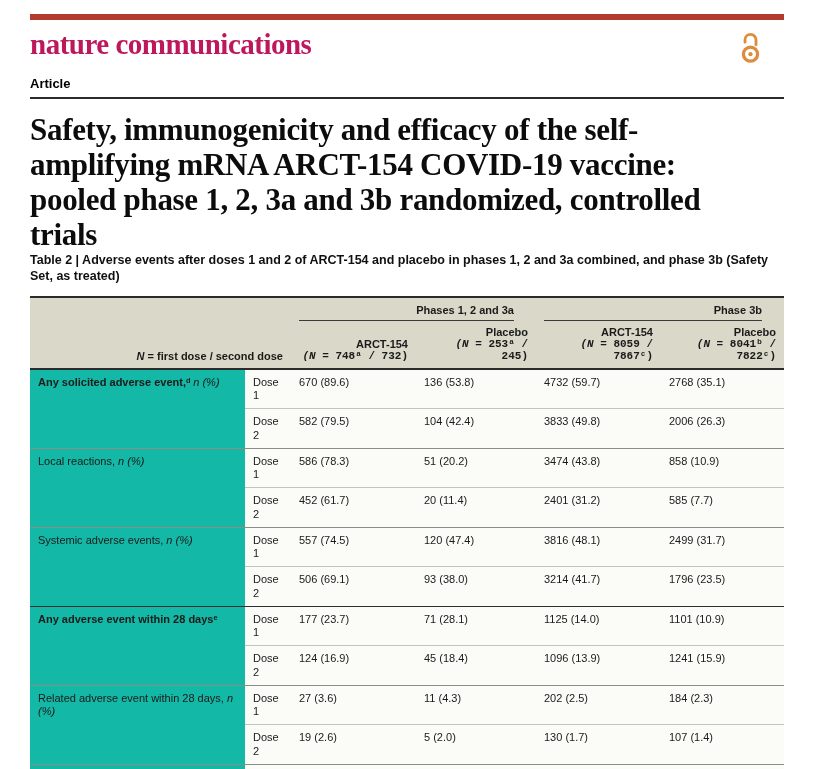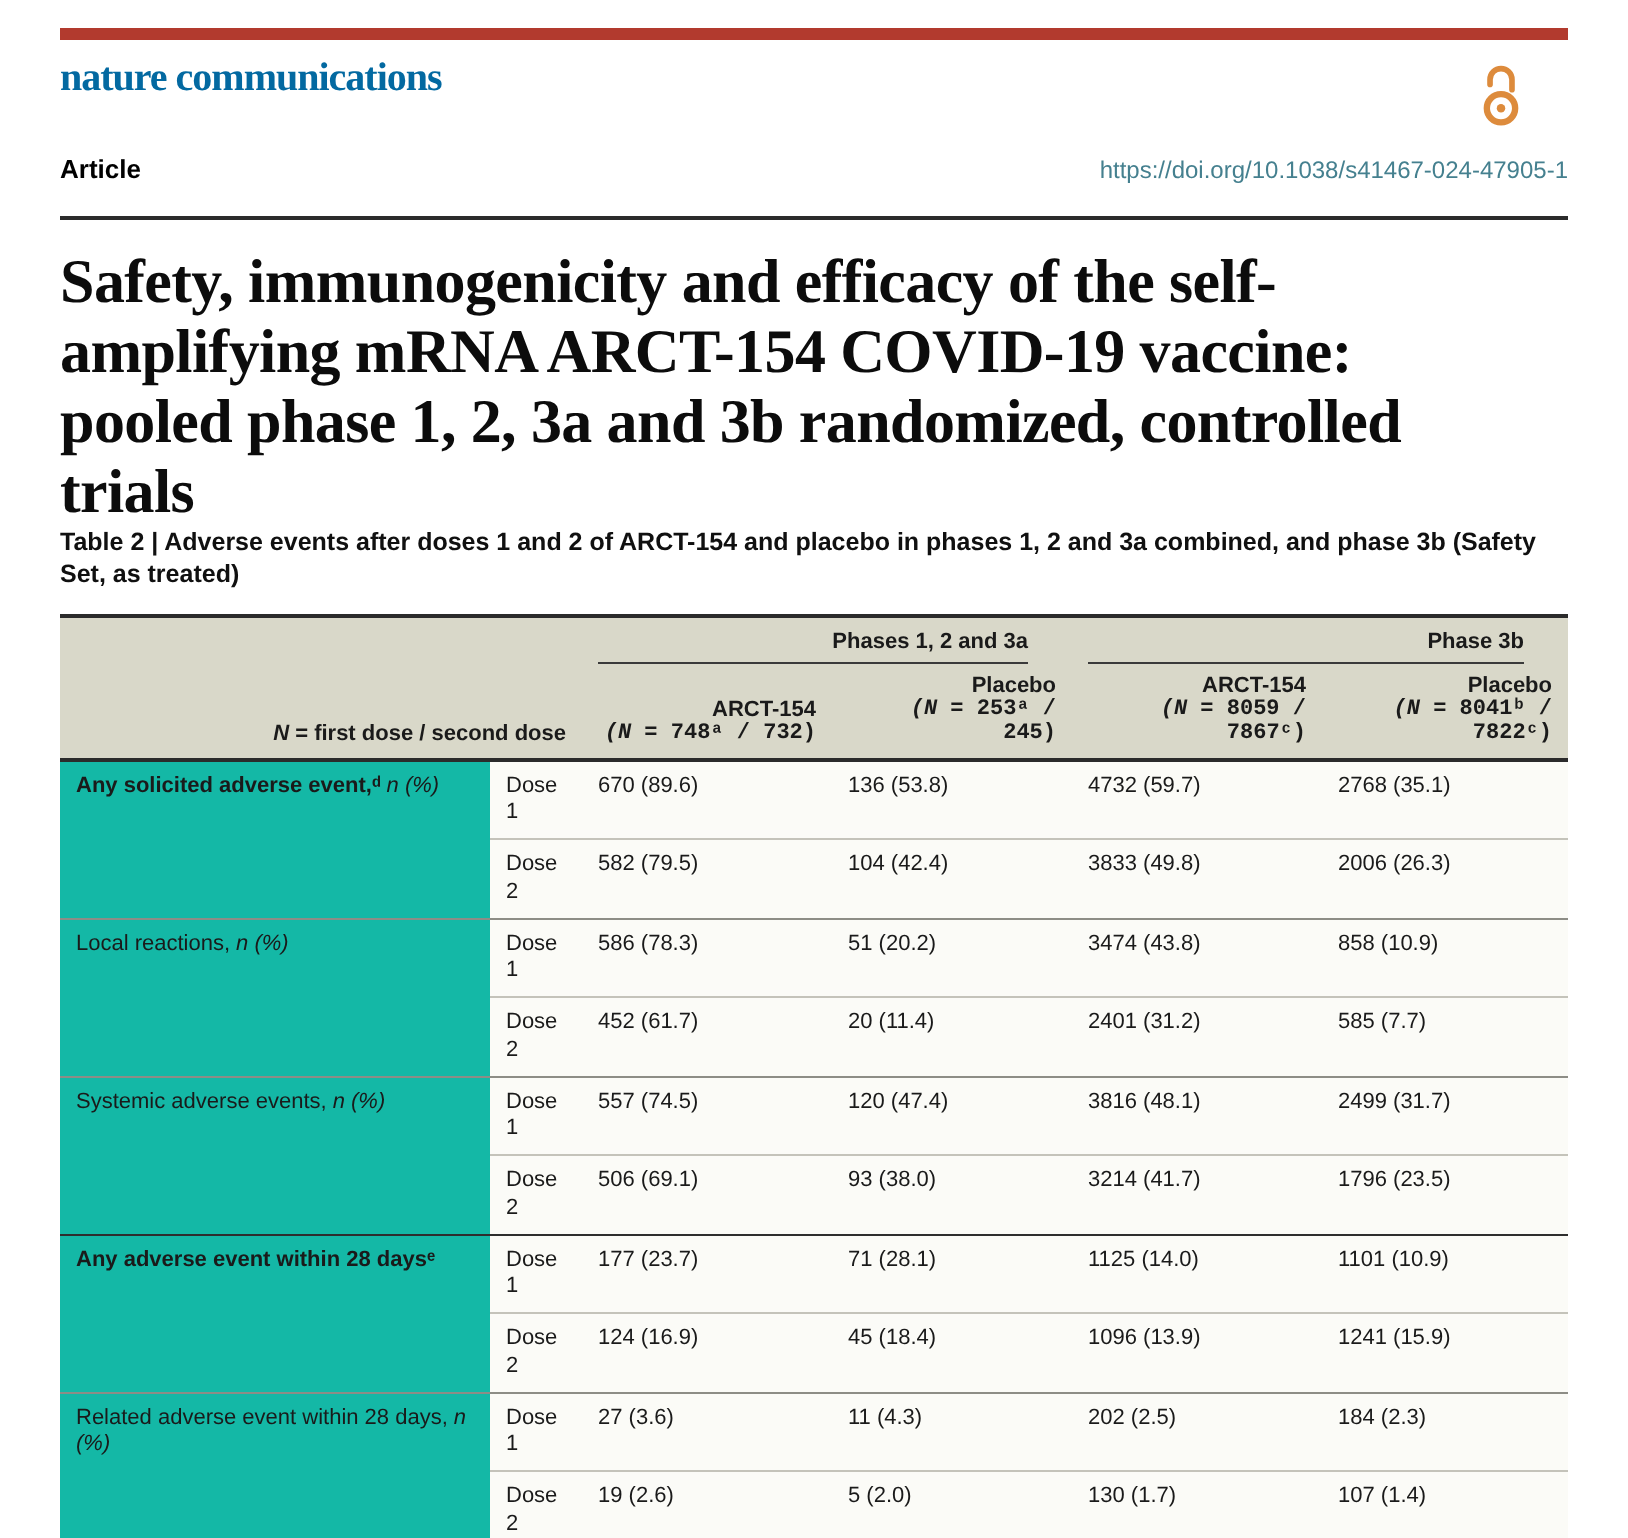--- a/index.html
+++ b/index.html
@@ -2,23 +2,23 @@
 <html><head>
 <meta charset="utf-8">
 <style>
   html,body { margin:0; padding:0; background:#ffffff; }
   body { width:814px; height:769px; font-family:"Liberation Sans", sans-serif; color:#1a1a1a; overflow:hidden; }
   .page { padding:14px 30px 0 30px; }
 
   
   .topbar { height:6px; background:#b23a2e; margin-bottom:9px; }
   .masthead { display:flex; justify-content:space-between; align-items:flex-start; }
-  .journal { font-family:"Liberation Serif", serif; font-weight:bold; font-size:20px; letter-spacing:-0.5px; color:#0369a1; line-height:1.05; }
+  .journal { font-family:"Liberation Serif", serif; font-weight:bold; font-size:29px; letter-spacing:-0.5px; color:#be185d; line-height:1.05; }
   .oa-icon { margin-top:2px; margin-right:22px; }
-  .article-row { display:flex; justify-content:space-between; align-items:flex-end; margin-top:8px; padding-bottom:16px; border-bottom:2px solid #2b2b2b; }
+  .article-row { display:flex; justify-content:space-between; align-items:flex-end; margin-top:8px; padding-bottom:6px; border-bottom:2px solid #2b2b2b; }
   .article-label { font-weight:bold; font-size:13px; color:#000; }
   .doi { font-size:12px; color:#45808f; text-decoration:none; }
 
   
   .title { font-family:"Liberation Serif", serif; font-weight:bold; font-size:31px; line-height:1.13; color:#0c0c0c; margin:13px 0 0 0; max-width:705px; letter-spacing:-0.3px; }
 
   
   .caption { font-weight:bold; font-size:12.5px; line-height:1.3; color:#101010; }
 
   
@@ -51,21 +51,20 @@
       <svg width="23" height="33" viewBox="0 0 26 36">
         <path d="M19.2 15 V9.3 A6.2 6.2 0 0 0 6.8 9.3 V12" fill="none" stroke="#dd8b3c" stroke-width="3.2" stroke-linecap="round"></path>
         <circle cx="13" cy="25.5" r="8" fill="none" stroke="#dd8b3c" stroke-width="3.6"></circle>
         <circle cx="13" cy="25.5" r="2.4" fill="#dd8b3c"></circle>
       </svg>
     </div>
   </div>
 
   <div class="article-row">
     <span class="article-label">Article</span>
-    <a class="doi" href="#">https://doi.org/10.1038/s41467-024-47905-1</a>
   </div>
 
   <h1 class="title">Safety, immunogenicity and efficacy of the self-amplifying mRNA ARCT-154 COVID-19 vaccine: pooled phase 1, 2, 3a and 3b randomized, controlled trials</h1>
 
   <div class="caption">Table 2 | Adverse events after doses 1 and 2 of ARCT-154 and placebo in phases 1, 2 and 3a combined, and phase 3b (Safety Set, as treated)</div>
 
   <table class="paper-table">
     <colgroup>
       <col class="c-lbl">
         <col class="c-dose">

